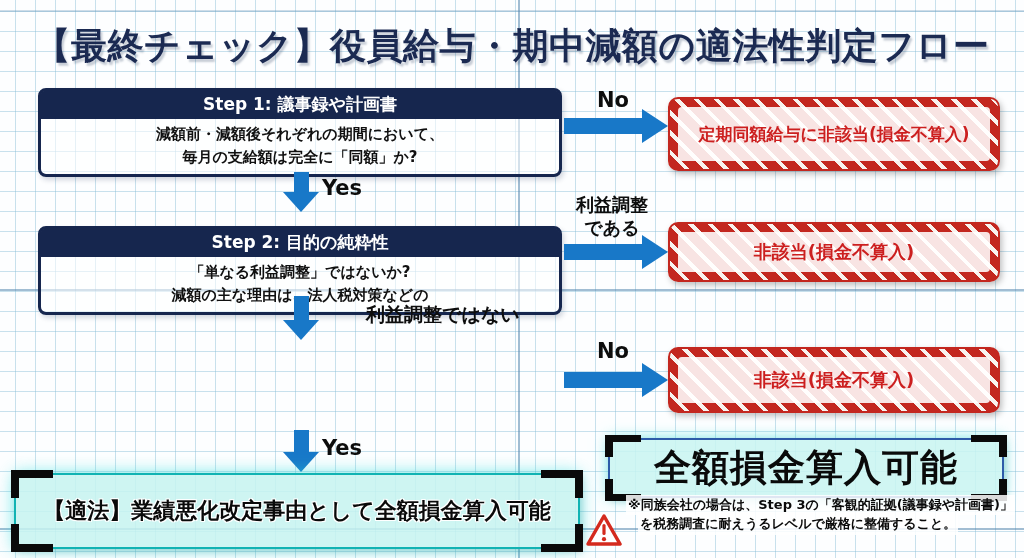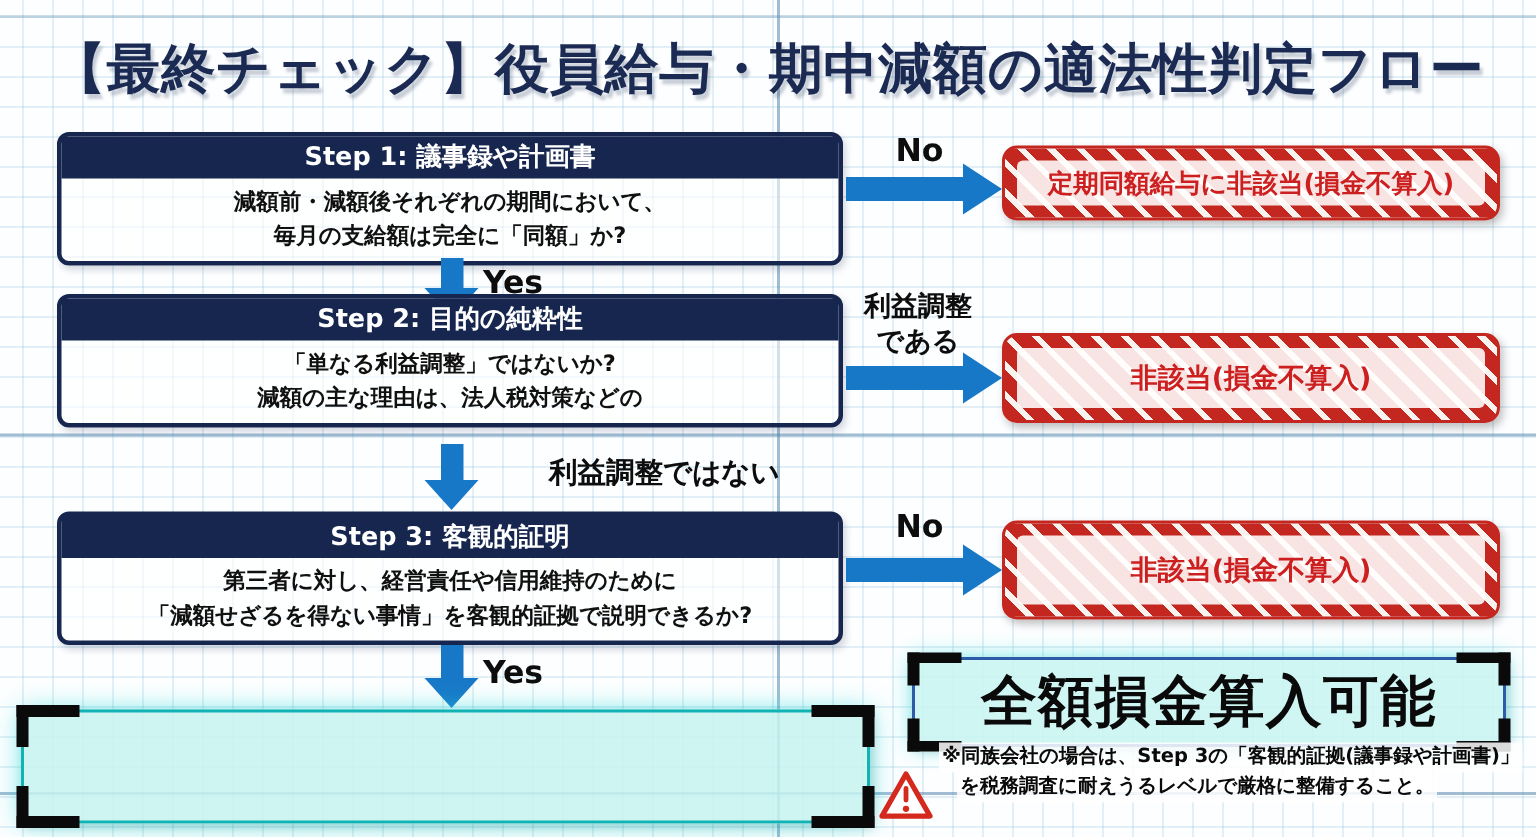--- a/index.html
+++ b/index.html
@@ -135,30 +135,30 @@
     <div class="step-body">
       <div>減額前・減額後それぞれの期間において、</div>
       <div>毎月の支給額は完全に「同額」か?</div>
     </div>
   </div>
   <div class="flow-label lbl-large" style="left:597px; top:88px;">No</div>
   <div class="arrow-right" style="left:564px; top:109px; width:104px;">
     <div class="shaft"></div>
     <div class="head"></div>
   </div>
-  <div class="alert" style="top:97px; height:50px;">
+  <div class="alert" style="top:97px; height:74px;">
     <div class="alert-inner" style="font-size:17px;">定期同額給与に非該当(損金不算入)</div>
   </div>
   <div class="arrow-down" style="left:283px; top:172px;">
     <div class="shaft" style="height:20px;"></div>
     <div class="head"></div>
   </div>
   <div class="flow-label lbl-large" style="left:322px; top:176px;">Yes</div>
 
-  <div class="step" style="top:196px;">
+  <div class="step" style="top:226px;">
     <div class="step-header">Step 2: 目的の純粋性</div>
     <div class="step-body">
       <div>「単なる利益調整」ではないか?</div>
       <div>減額の主な理由は、法人税対策などの</div>
     </div>
   </div>
   <div class="flow-label lbl-twoline" style="left:562px; top:194px; width:100px;">
     <div>利益調整</div>
     <div>である</div>
   </div>
@@ -168,46 +168,40 @@
   </div>
   <div class="alert" style="top:222px; height:60px;">
     <div class="alert-inner" style="font-size:18px;">非該当(損金不算入)</div>
   </div>
   <div class="arrow-down" style="left:283px; top:296px;">
     <div class="shaft" style="height:24px;"></div>
     <div class="head"></div>
   </div>
   <div class="flow-label lbl-mid" style="left:322px; top:302px;margin-left:44px;">利益調整ではない</div>
 
-  <div class="step" style="top:341px;">
-    <div class="step-header">Step 3: 客観的証明</div>
-    <div class="step-body">
-      <div>第三者に対し、経営責任や信用維持のために</div>
-      <div>「減額せざるを得ない事情」を客観的証拠で説明できるか?</div>
-    </div>
-  </div>
   <div class="flow-label lbl-large" style="left:597px; top:339px;">No</div>
   <div class="arrow-right" style="left:564px; top:363px; width:104px;">
     <div class="shaft"></div>
     <div class="head"></div>
   </div>
   <div class="alert" style="top:347px; height:66px;">
     <div class="alert-inner" style="font-size:18px;">非該当(損金不算入)</div>
   </div>
   <div class="arrow-down" style="left:283px; top:430px;">
     <div class="shaft" style="height:22px;"></div>
     <div class="head"></div>
   </div>
   <div class="flow-label lbl-large" style="left:322px; top:436px;">Yes</div>
 
   <div class="cyan-box cyan-left">
     <div class="cb cb-teal tl"></div>
     <div class="cb cb-teal tr"></div>
     <div class="cb cb-teal-dark bl"></div>
     <div class="cb cb-teal-dark br"></div>
+    <span>【適法】業績悪化改定事由として全額損金算入可能</span>
   </div>
 
   <div class="cyan-box cyan-right">
     <div class="cb cb-navy tl"></div>
     <div class="cb cb-navy tr"></div>
     <div class="cb cb-navy bl"></div>
     <div class="cb cb-navy br"></div>
     <span>全額損金算入可能</span>
   </div>
 

